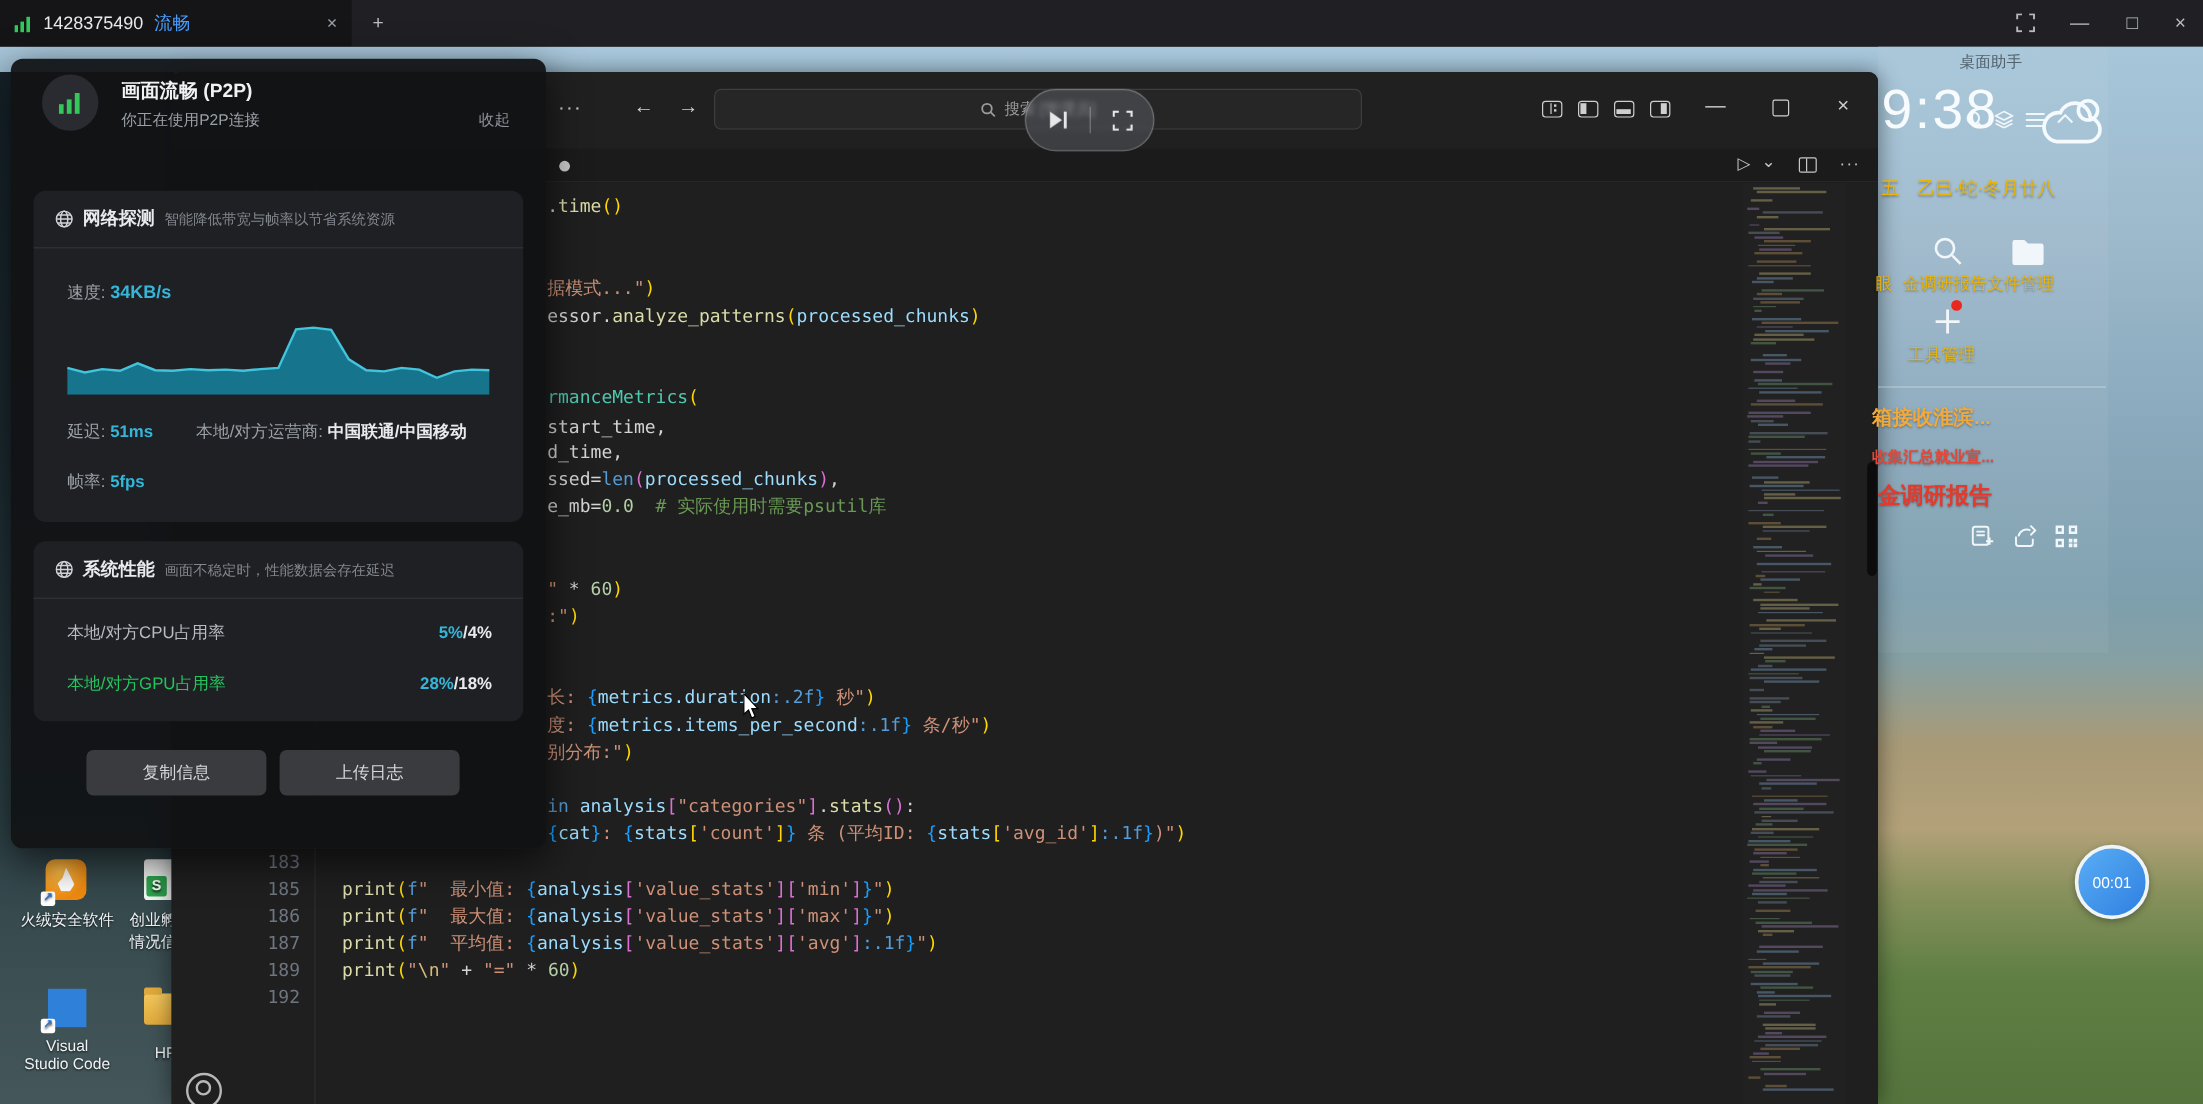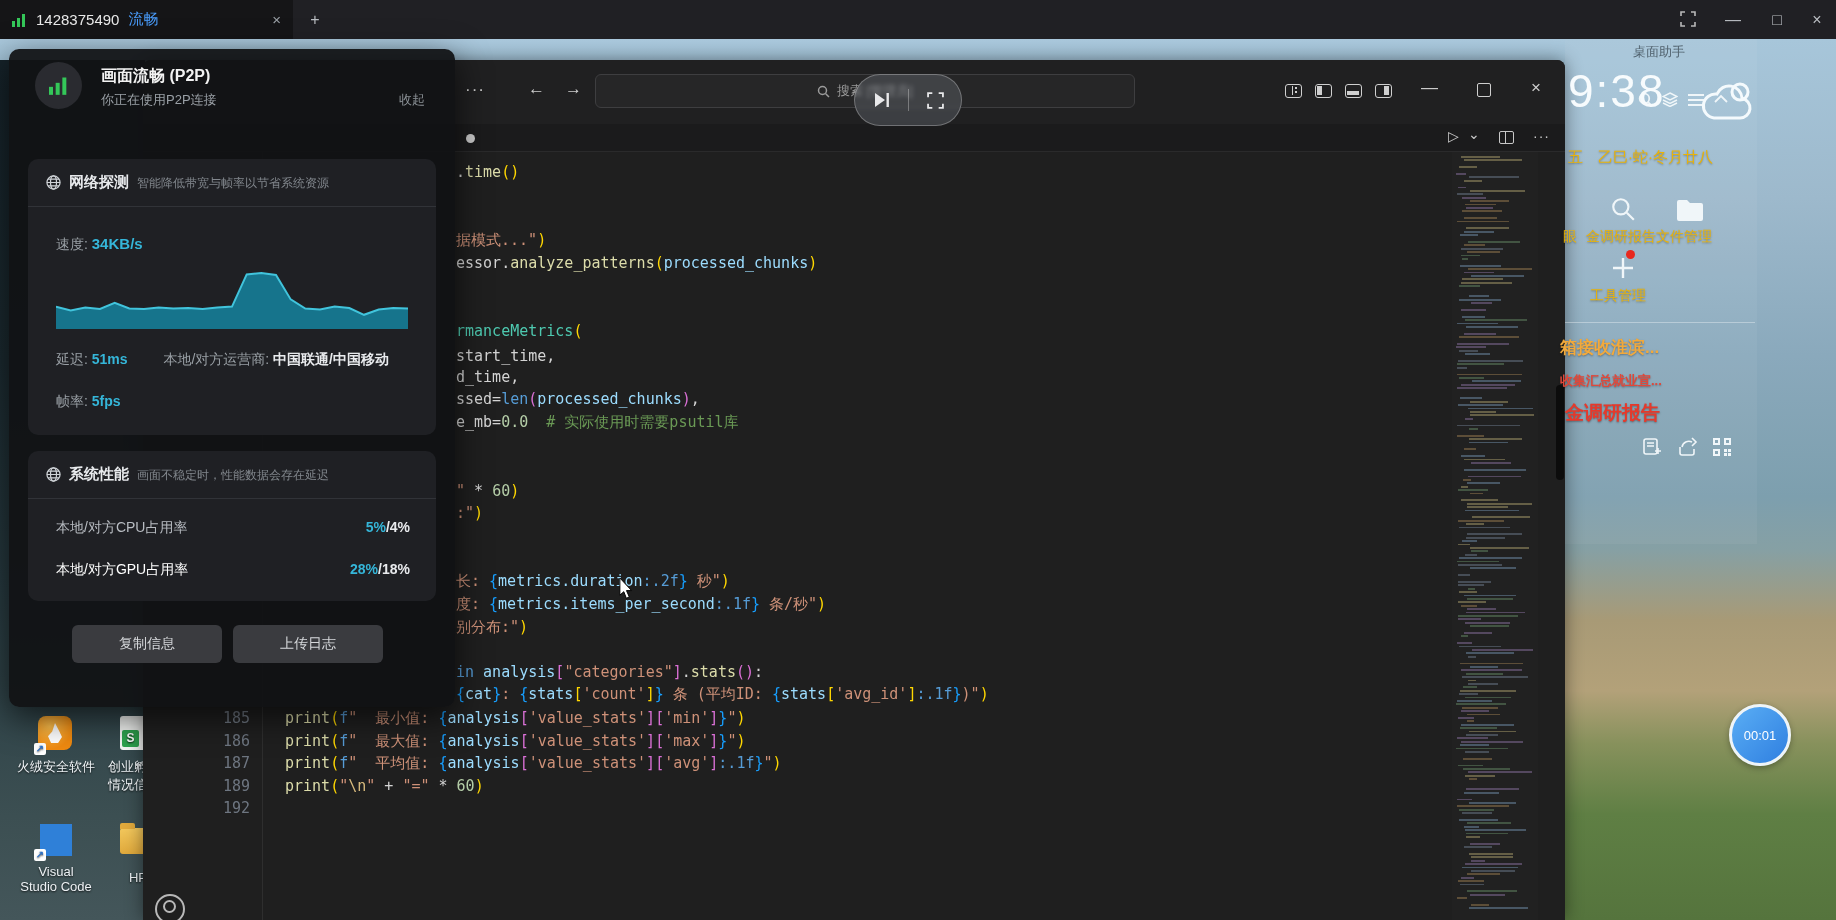--- a/index.html
+++ b/index.html
@@ -198,20 +198,21 @@
         <div class="cline" style="top: 259px;"><span class="c-pun">e_mb=</span><span class="c-num">0.0</span><span class="c-pun">  </span><span class="c-cmt"># 实际使用时需要psutil库</span></div>
         <div class="cline" style="top: 328px;"><span class="c-str">"</span><span class="c-pun"> * </span><span class="c-num">60</span><span class="c-br1">)</span></div>
         <div class="cline" style="top: 350px;"><span class="c-str">:"</span><span class="c-br1">)</span></div>
         <div class="cline" style="top: 418px;"><span class="c-str">长: </span><span class="c-br3">{</span><span class="c-var">metrics.duration</span><span class="c-kwb">:.2f</span><span class="c-br3">}</span><span class="c-str"> 秒"</span><span class="c-br1">)</span></div>
         <div class="cline" style="top: 441px;"><span class="c-str">度: </span><span class="c-br3">{</span><span class="c-var">metrics.items_per_second</span><span class="c-kwb">:.1f</span><span class="c-br3">}</span><span class="c-str"> 条/秒"</span><span class="c-br1">)</span></div>
         <div class="cline" style="top: 464px;"><span class="c-str">别分布:"</span><span class="c-br1">)</span></div>
         <div class="cline" style="top: 509px;"><span class="c-kwb">in </span><span class="c-var">analysis</span><span class="c-br2">[</span><span class="c-str">"categories"</span><span class="c-br2">]</span><span class="c-pun">.</span><span class="c-fn">stats</span><span class="c-br2">()</span><span class="c-pun">:</span></div>
         <div class="cline" style="top: 531px;"><span class="c-br3">{</span><span class="c-var">cat</span><span class="c-br3">}</span><span class="c-str">: </span><span class="c-br3">{</span><span class="c-var">stats</span><span class="c-br1">[</span><span class="c-str">'count'</span><span class="c-br1">]</span><span class="c-br3">}</span><span class="c-str"> 条 (平均ID: </span><span class="c-br3">{</span><span class="c-var">stats</span><span class="c-br1">[</span><span class="c-str">'avg_id'</span><span class="c-br1">]</span><span class="c-kwb">:.1f</span><span class="c-br3">}</span><span class="c-str">)"</span><span class="c-br1">)</span></div>
       </div>
     <div class="abs" id="numrows">
+        <div class="nrow"><span class="ln">183</span><span class="ct"></span></div>
         <div class="nrow"><span class="ln">185</span><span class="ct"><span class="c-fn">print</span><span class="c-br1">(</span><span class="c-kwb">f</span><span class="c-str">"  最小值: </span><span class="c-br3">{</span><span class="c-var">analysis</span><span class="c-br2">[</span><span class="c-str">'value_stats'</span><span class="c-br2">]</span><span class="c-br2">[</span><span class="c-str">'min'</span><span class="c-br2">]</span><span class="c-br3">}</span><span class="c-str">"</span><span class="c-br1">)</span></span></div>
         <div class="nrow"><span class="ln">186</span><span class="ct"><span class="c-fn">print</span><span class="c-br1">(</span><span class="c-kwb">f</span><span class="c-str">"  最大值: </span><span class="c-br3">{</span><span class="c-var">analysis</span><span class="c-br2">[</span><span class="c-str">'value_stats'</span><span class="c-br2">]</span><span class="c-br2">[</span><span class="c-str">'max'</span><span class="c-br2">]</span><span class="c-br3">}</span><span class="c-str">"</span><span class="c-br1">)</span></span></div>
         <div class="nrow"><span class="ln">187</span><span class="ct"><span class="c-fn">print</span><span class="c-br1">(</span><span class="c-kwb">f</span><span class="c-str">"  平均值: </span><span class="c-br3">{</span><span class="c-var">analysis</span><span class="c-br2">[</span><span class="c-str">'value_stats'</span><span class="c-br2">]</span><span class="c-br2">[</span><span class="c-str">'avg'</span><span class="c-br2">]</span><span class="c-kwb">:.1f</span><span class="c-br3">}</span><span class="c-str">"</span><span class="c-br1">)</span></span></div>
         <div class="nrow"><span class="ln">189</span><span class="ct"><span class="c-fn">print</span><span class="c-br1">(</span><span class="c-str">"</span><span class="c-esc">\n</span><span class="c-str">"</span><span class="c-pun"> + </span><span class="c-str">"="</span><span class="c-pun"> * </span><span class="c-num">60</span><span class="c-br1">)</span></span></div>
         <div class="nrow"><span class="ln">192</span><span class="ct"></span></div>
       </div>
     <div class="abs" id="minimap">
         <div style="position:absolute;left:9px;top:4.0px;height:1.8px;width:39px;background:#c4b47a;opacity:.42;"></div>
         <div style="position:absolute;left:12px;top:7.4px;height:1.8px;width:58px;background:#c4b47a;opacity:.42;"></div>
         <div style="position:absolute;left:7px;top:14.2px;height:1.8px;width:18px;background:#c4b47a;opacity:.42;"></div>
@@ -545,21 +546,21 @@
             <path d="M1 8h14M2 4.5h12M2 11.5h12"></path>
           </svg>
         <span class="ctitle">系统性能</span>
         <span class="cdesc">画面不稳定时，性能数据会存在延迟</span>
       </div>
       <div class="divider"></div>
       <div class="kv" style="left:28px;top:68px;color:#b8bcc2;">本地/对方CPU占用率</div>
       <div class="kv" style="right:26px;top:68px;">
         <span class="cyan">5%</span><span class="white">/4%</span>
       </div>
-      <div class="kv" style="left:28px;top:110px;color:#ffffff;">本地/对方GPU占用率</div>
+      <div class="kv" style="left:28px;top:110px;color:#22c55e;">本地/对方GPU占用率</div>
       <div class="kv" style="right:26px;top:110px;">
         <span class="cyan">28%</span><span class="white">/18%</span>
       </div>
     </div>
 
     <div class="btn" style="left:63px;">复制信息</div>
     <div class="btn" style="left:224px;">上传日志</div>
   </div>
 
   <div class="abs" style="left:618px;top:578px;">

